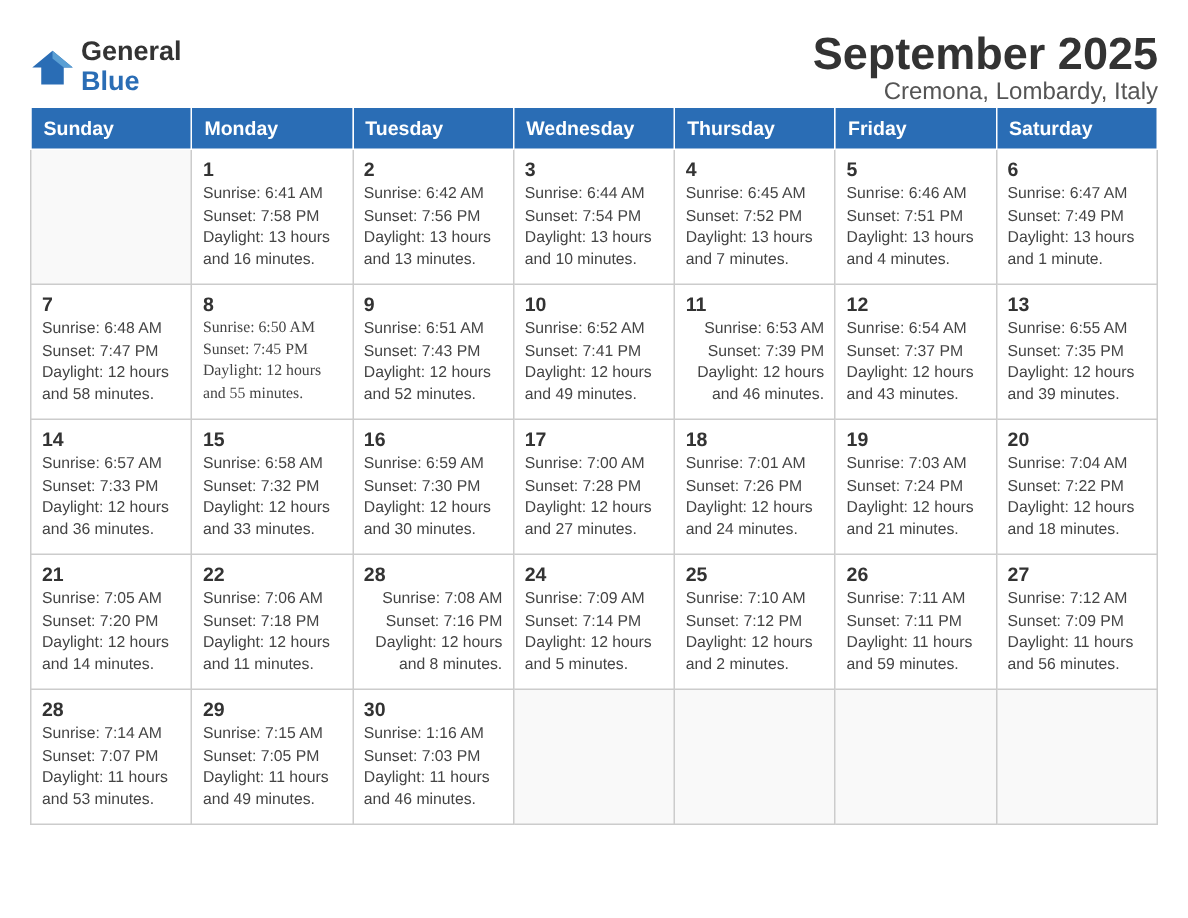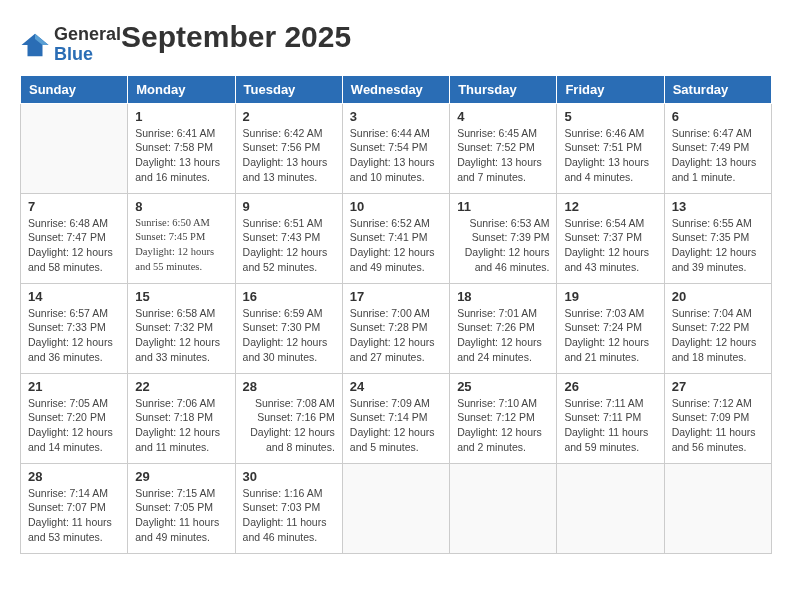--- a/index.html
+++ b/index.html
@@ -5,23 +5,22 @@
     * { margin: 0; padding: 0; box-sizing: border-box; }
     body {
       font-family: Arial, sans-serif;
       background: #fff;
       width: 792px;
       min-height: 612px;
       padding: 20px;
     }
     .header {
       display: flex;
-      justify-content: flex-start;
+      justify-content: space-between;
       align-items: flex-start;
-      margin-bottom: 10px;
     }
     .logo {
       display: flex;
       align-items: center;
       margin-top: 5px;
     }
     .logo-text {
       display: flex;
       flex-direction: column;
       line-height: 1.1;
@@ -102,20 +101,21 @@
       <polygon points="20,5 38,20 30,20 30,35 10,35 10,20 2,20" fill="#2a6db5"></polygon>
       <polygon points="20,5 38,20 30,20 20,12" fill="#5a9fd4"></polygon>
     </svg>
     <div class="logo-text">
       <span class="logo-general">General</span>
       <span class="logo-blue">Blue</span>
     </div>
   </div>
   <div class="title-section">
     <div class="month-title">September 2025</div>
+    <div class="location">Cremona, Lombardy, Italy</div>
   </div>
 </div>
 
 <table>
   <thead>
     <tr>
     <th>Sunday</th>
         <th>Monday</th>
         <th>Tuesday</th>
         <th>Wednesday</th>

